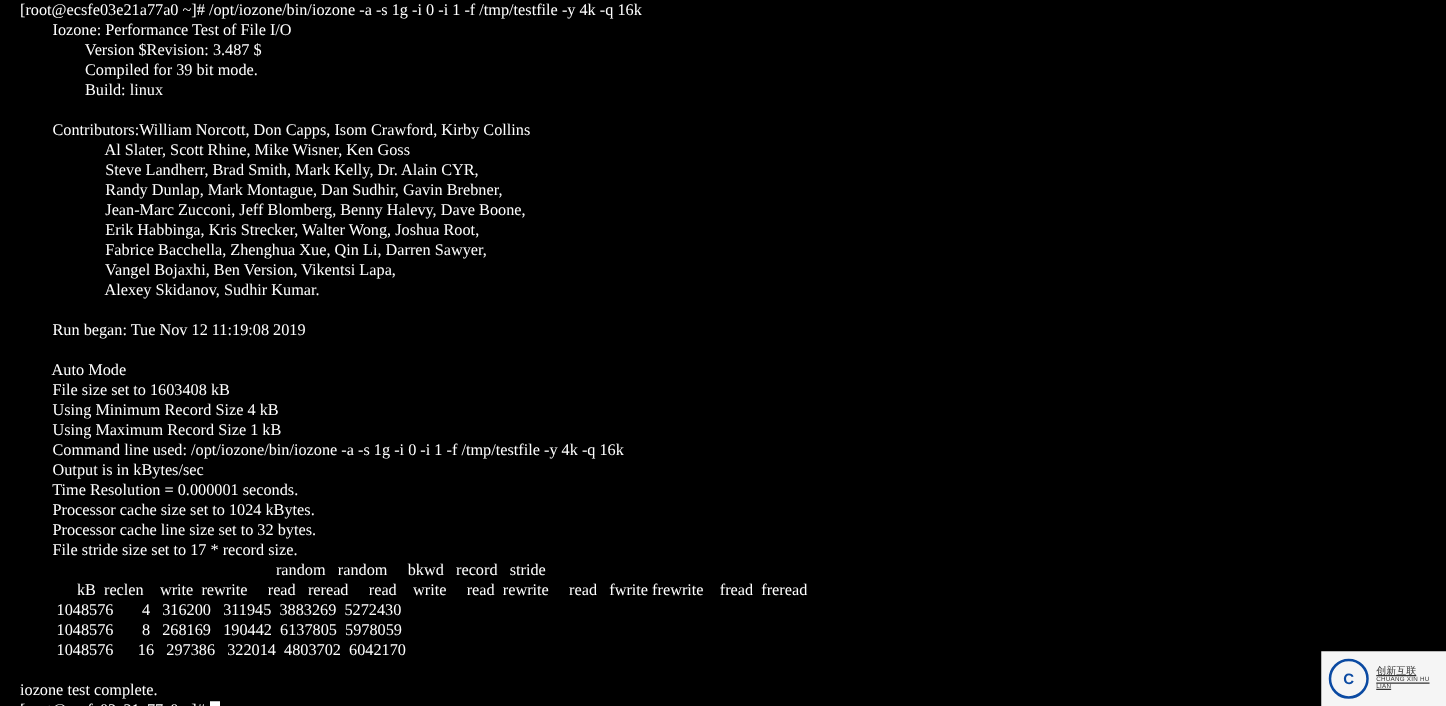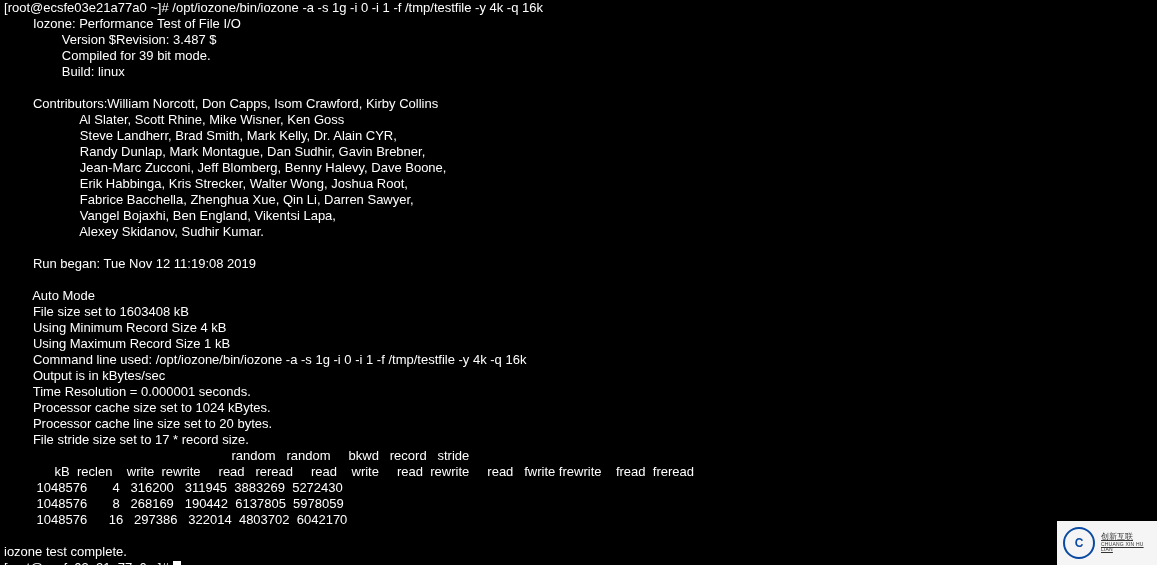--- a/index.html
+++ b/index.html
@@ -10,23 +10,23 @@
     font-family: "Consolas", "Monaco", "Courier New", monospace;
     font-size: 13px;
     line-height: 16px;
     width: 1157px;
     height: 565px;
     overflow: hidden;
     position: relative;
   }
   pre.term {
     margin: 0;
-    padding: 0 4px;
+    padding: 0 16px;
     white-space: pre;
-    font-family: Liberation Sans, sans-serif;
+    font-family: Liberation Serif, serif;
     font-size: inherit;
     line-height: inherit;
   }
   .prompt-line span { white-space: pre; }
   .cursor {
     display: inline-block;
     width: 8px;
     height: 14px;
     background: #fff;
     vertical-align: text-bottom;
@@ -74,36 +74,36 @@
 <pre class="term">                <span>Build: linux</span></pre>
 <pre class="term"> </pre>
 
 <pre class="term">        <span>Contributors:</span><span>William Norcott, Don Capps, Isom Crawford, Kirby Collins</span></pre>
 <pre class="term">                     <span>Al Slater, Scott Rhine, Mike Wisner, Ken Goss</span></pre>
 <pre class="term">                     <span>Steve Landherr, Brad Smith, Mark Kelly, Dr. Alain CYR,</span></pre>
 <pre class="term">                     <span>Randy Dunlap, Mark Montague, Dan Sudhir, Gavin Brebner,</span></pre>
 <pre class="term">                     <span>Jean-Marc Zucconi, Jeff Blomberg, Benny Halevy, Dave Boone,</span></pre>
 <pre class="term">                     <span>Erik Habbinga, Kris Strecker, Walter Wong, Joshua Root,</span></pre>
 <pre class="term">                     <span>Fabrice Bacchella, Zhenghua Xue, Qin Li, Darren Sawyer,</span></pre>
-<pre class="term">                     <span>Vangel Bojaxhi, Ben England, Vikentsi Lapa,</span></pre>
+<pre class="term">                     <span>Vangel Bojaxhi, Ben Version, Vikentsi Lapa,</span></pre>
 <pre class="term">                     <span>Alexey Skidanov, Sudhir Kumar.</span></pre>
 <pre class="term"> </pre>
 
 <pre class="term">        <span>Run began: Tue Nov 12 11:19:08 2019</span></pre>
 <pre class="term"> </pre>
 
 <pre class="term">        <span>Auto Mode</span></pre>
 <pre class="term">        <span>File size set to 1603408 kB</span></pre>
 <pre class="term">        <span>Using Minimum Record Size 4 kB</span></pre>
 <pre class="term">        <span>Using Maximum Record Size 1 kB</span></pre>
 <pre class="term">        <span>Command line used: /opt/iozone/bin/iozone -a -s 1g -i 0 -i 1 -f /tmp/testfile -y 4k -q 16k</span></pre>
 <pre class="term">        <span>Output is in kBytes/sec</span></pre>
 <pre class="term">        <span>Time Resolution = 0.000001 seconds.</span></pre>
 <pre class="term">        <span>Processor cache size set to 1024 kBytes.</span></pre>
-<pre class="term">        <span>Processor cache line size set to 20 bytes.</span></pre>
+<pre class="term">        <span>Processor cache line size set to 32 bytes.</span></pre>
 <pre class="term">        <span>File stride size set to 17 * record size.</span></pre>
 
 <pre class="term" id="table-header1">                                                               random   random     bkwd   record   stride                                    </pre>
 <pre class="term" id="table-header2">              kB  reclen    write  rewrite     read   reread     read    write     read  rewrite     read   fwrite frewrite    fread  freread</pre>
 <pre class="term" id="table-row-0">         1048576       4   316200   311945  3883269  5272430                                                                                 </pre>
 <pre class="term" id="table-row-1">         1048576       8   268169   190442  6137805  5978059                                                                                 </pre>
 <pre class="term" id="table-row-2">         1048576      16   297386   322014  4803702  6042170                                                                                 </pre>
 <pre class="term"> </pre>
 
 <pre class="term"><span>iozone test complete.</span></pre>

